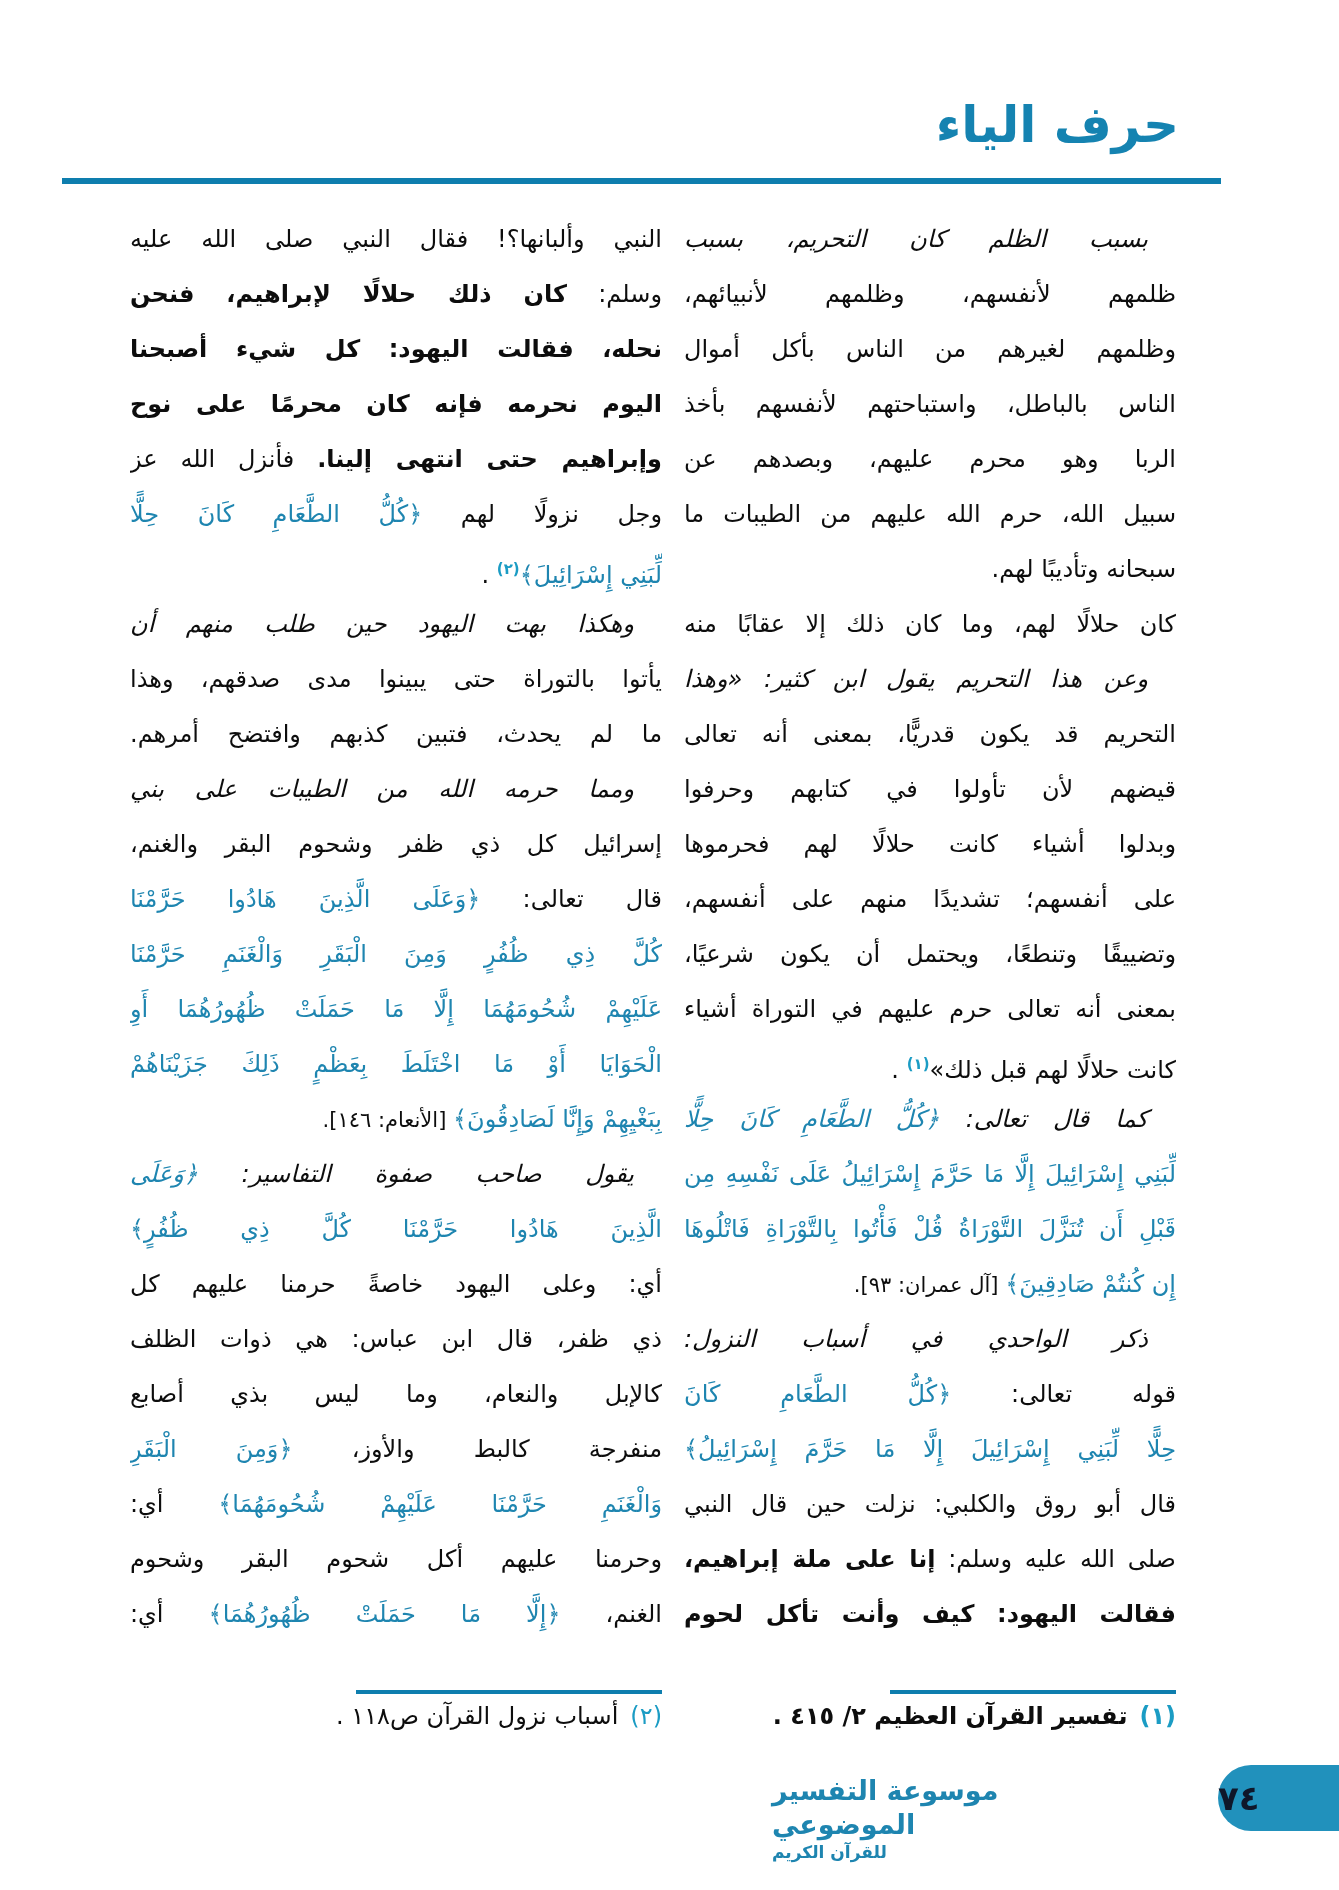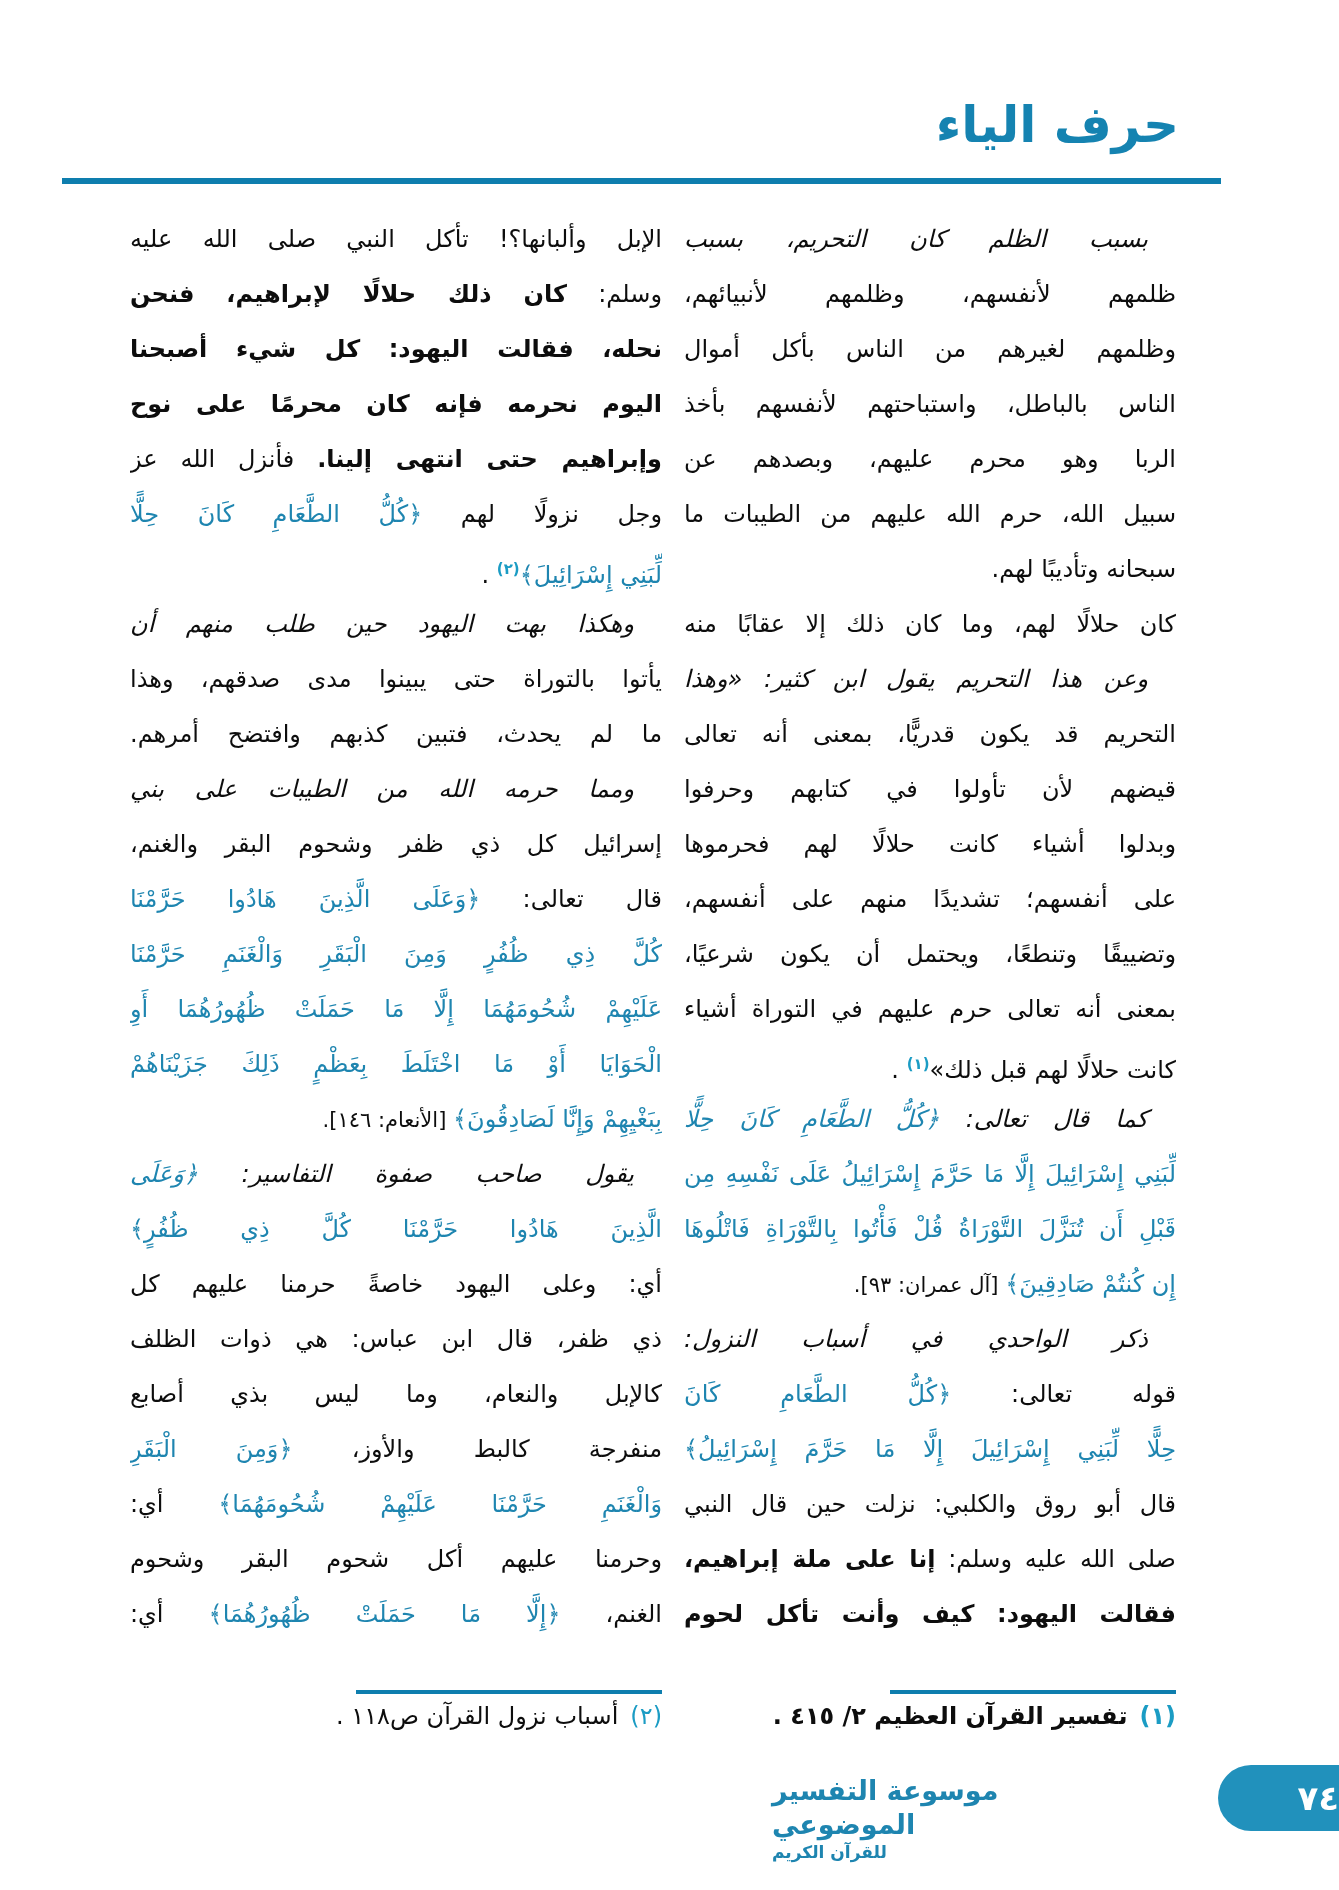--- a/index.html
+++ b/index.html
@@ -102,26 +102,26 @@
   .logo-line1 { font-size: 27px; font-weight: bold; line-height: 1.25; }
   .logo-line2 { font-size: 17px; font-weight: bold; margin-top: 0; }
   .page-number-badge {
     position: absolute;
     top: 1765px;
     right: 0;
     width: 121px;
     height: 66px;
     background: var(--c-badge);
     border-radius: 33px 0 0 33px;
-    color: #ffffff;
+    color: #0f172a;
     font-size: 34px;
     font-weight: bold;
     display: flex;
     align-items: center;
-    justify-content: flex-start;
+    justify-content: flex-end;
   }
 </style>
 </head>
 <body>
 
 <div class="page">
 
   <div class="header-title">حرف الياء</div>
 
   <div class="header-rule"></div>
@@ -149,21 +149,21 @@
       <div class="line end"><span class="seg-q">إِن كُنتُمْ صَادِقِينَ﴾</span><span class="seg-r"> [آل عمران: ٩٣].</span></div>
       <div class="line ind"><span class="seg-n">ذكر الواحدي في أسباب النزول:</span></div>
       <div class="line"><span class="seg-n">قوله تعالى: </span><span class="seg-q">﴿كُلُّ الطَّعَامِ كَانَ</span></div>
       <div class="line"><span class="seg-q">حِلًّا لِّبَنِي إِسْرَائِيلَ إِلَّا مَا حَرَّمَ إِسْرَائِيلُ﴾</span></div>
       <div class="line"><span class="seg-n">قال أبو روق والكلبي: نزلت حين قال النبي</span></div>
       <div class="line"><span class="seg-n">صلى الله عليه وسلم: </span><span class="seg-b">إنا على ملة إبراهيم،</span></div>
       <div class="line"><span class="seg-b">فقالت اليهود: كيف وأنت تأكل لحوم</span></div>
     </div>
 
   <div class="col col-left">
-      <div class="line"><span class="seg-n">الإبل وألبانها؟! تأكل النبي صلى الله عليه</span></div>
+      <div class="line"><span class="seg-n">النبي وألبانها؟! فقال النبي صلى الله عليه</span></div>
       <div class="line"><span class="seg-n">وسلم: </span><span class="seg-b">كان ذلك حلالًا لإبراهيم، فنحن</span></div>
       <div class="line"><span class="seg-b">نحله، فقالت اليهود: كل شيء أصبحنا</span></div>
       <div class="line"><span class="seg-b">اليوم نحرمه فإنه كان محرمًا على نوح</span></div>
       <div class="line"><span class="seg-b">وإبراهيم حتى انتهى إلينا.</span><span class="seg-n"> فأنزل الله عز</span></div>
       <div class="line"><span class="seg-n">وجل نزولًا لهم </span><span class="seg-q">﴿كُلُّ الطَّعَامِ كَانَ حِلًّا</span></div>
       <div class="line end"><span class="seg-q">لِّبَنِي إِسْرَائِيلَ﴾</span><span class="seg-sup">(٢)</span><span class="seg-n"> .</span></div>
       <div class="line ind"><span class="seg-n">وهكذا بهت اليهود حين طلب منهم أن</span></div>
       <div class="line"><span class="seg-n">يأتوا بالتوراة حتى يبينوا مدى صدقهم، وهذا</span></div>
       <div class="line"><span class="seg-n">ما لم يحدث، فتبين كذبهم وافتضح أمرهم.</span></div>
       <div class="line ind"><span class="seg-n">ومما حرمه الله من الطيبات على بني</span></div>

